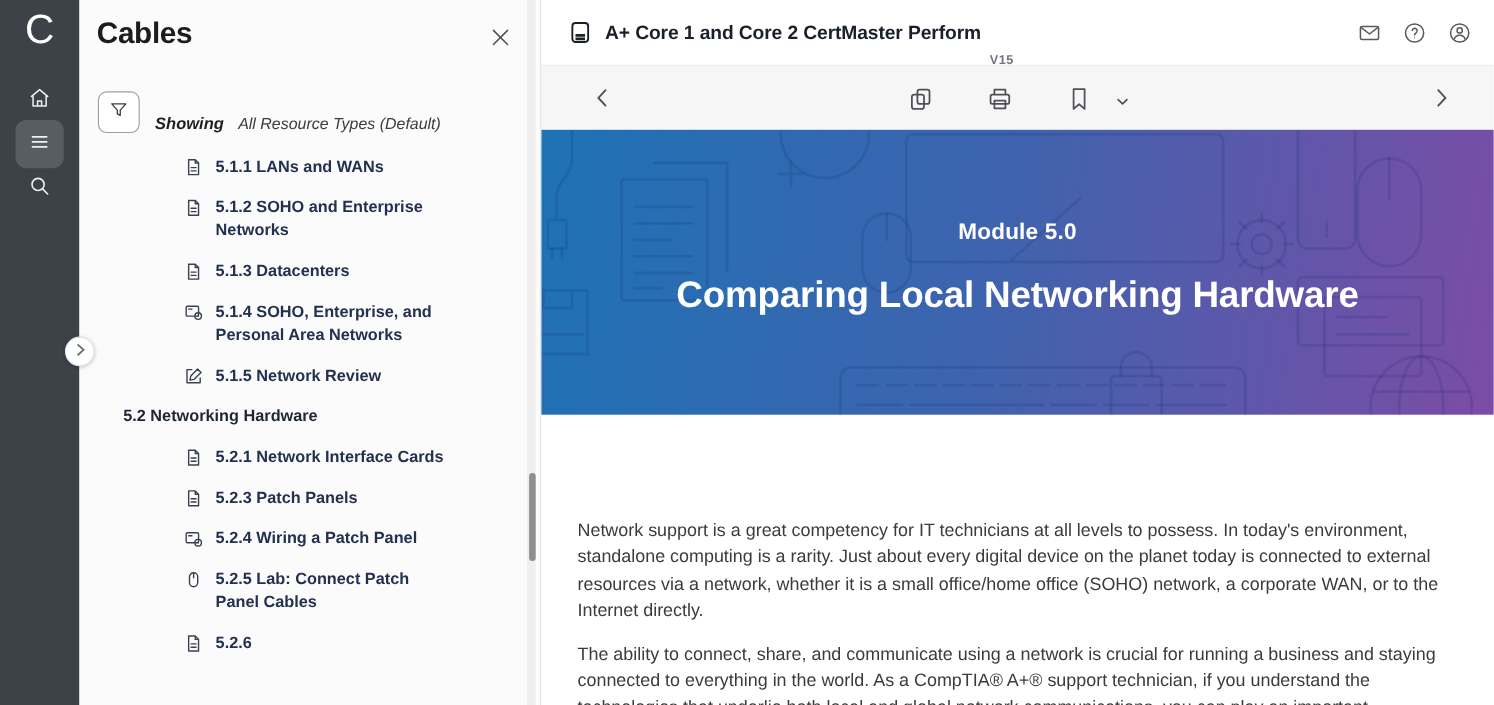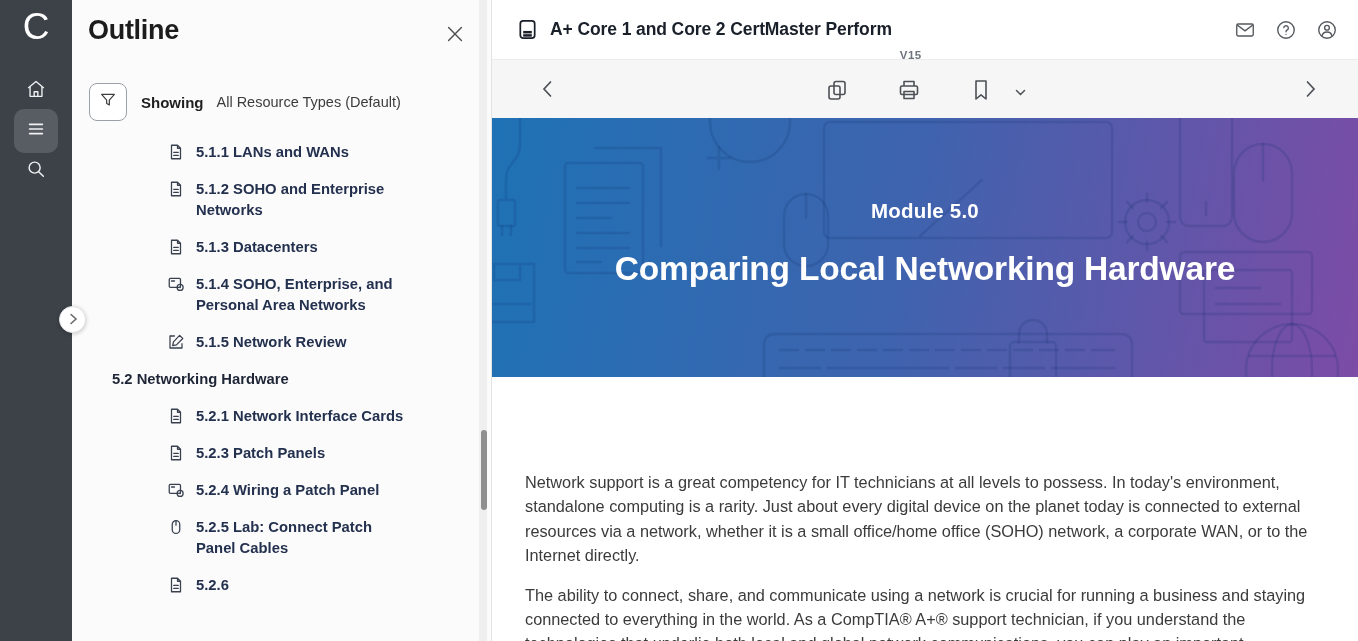--- a/index.html
+++ b/index.html
@@ -21,21 +21,21 @@
               display:flex; align-items:center; justify-content:center; color:#6b6b6b; z-index:6; cursor:pointer; }
   .expander svg { width:12px; height:12px; }
 
   
   .outline { position:absolute; left:72px; top:0; width:420px; height:641px; background:#fbfbfb;
              border-right:1px solid #e4e4e4; z-index:2; }
   .outline-title { position:absolute; left:16px; top:15px; font-size:27px; font-weight:700;
                    color:#1c1c1c; letter-spacing:-.3px; }
   .outline-close { position:absolute; left:372px; top:23px; width:22px; height:22px; color:#4d4d4d; cursor:pointer; }
   .outline-close svg { width:22px; height:22px; }
-  .filter-row { position:absolute; left:17px; top:83px; display:flex; align-items:center; }
+  .filter-row { position:absolute; left:17px; top:83px; display:flex; align-items:flex-end;font-style:italic; }
   .filter-btn { width:38px; height:38px; border:1px solid #9aa0a6; border-radius:8px; background:#fff;
                 display:flex; align-items:center; justify-content:center; color:#3e3e3e; cursor:pointer; }
   .filter-btn svg { width:18px; height:18px; }
   .filter-showing { margin-left:14px; font-size:15px; font-weight:700; color:#1f1f1f; }
   .filter-value { margin-left:13px; font-size:14.5px; color:#3c3c3c; }
 
   .outline-list { position:absolute; left:0; top:142px; width:420px; bottom:0; overflow:hidden;
                   list-style:none; }
   .outline-list li { display:flex; align-items:flex-start; gap:11px; padding-left:95px;
                      margin-bottom:16px; cursor:pointer; }
@@ -114,21 +114,21 @@
 
 <div class="expander">
   <span>
     <svg viewBox="0 0 12 12" fill="none" stroke="currentColor" stroke-width="1.6" stroke-linecap="round">
         <path d="M4 1.5 9 6 4 10.5"></path>
       </svg>
   </span>
 </div>
 
 <div class="outline">
-  <div class="outline-title">Outline</div>
+  <div class="outline-title">Cables</div>
   <div class="outline-close">
     <span>
       <svg viewBox="0 0 24 24" fill="none" stroke="currentColor" stroke-width="1.5" stroke-linecap="round">
           <path d="M5 5 19 19M19 5 5 19"></path>
         </svg>
     </span>
   </div>
 
   <div class="filter-row">
     <div class="filter-btn">

